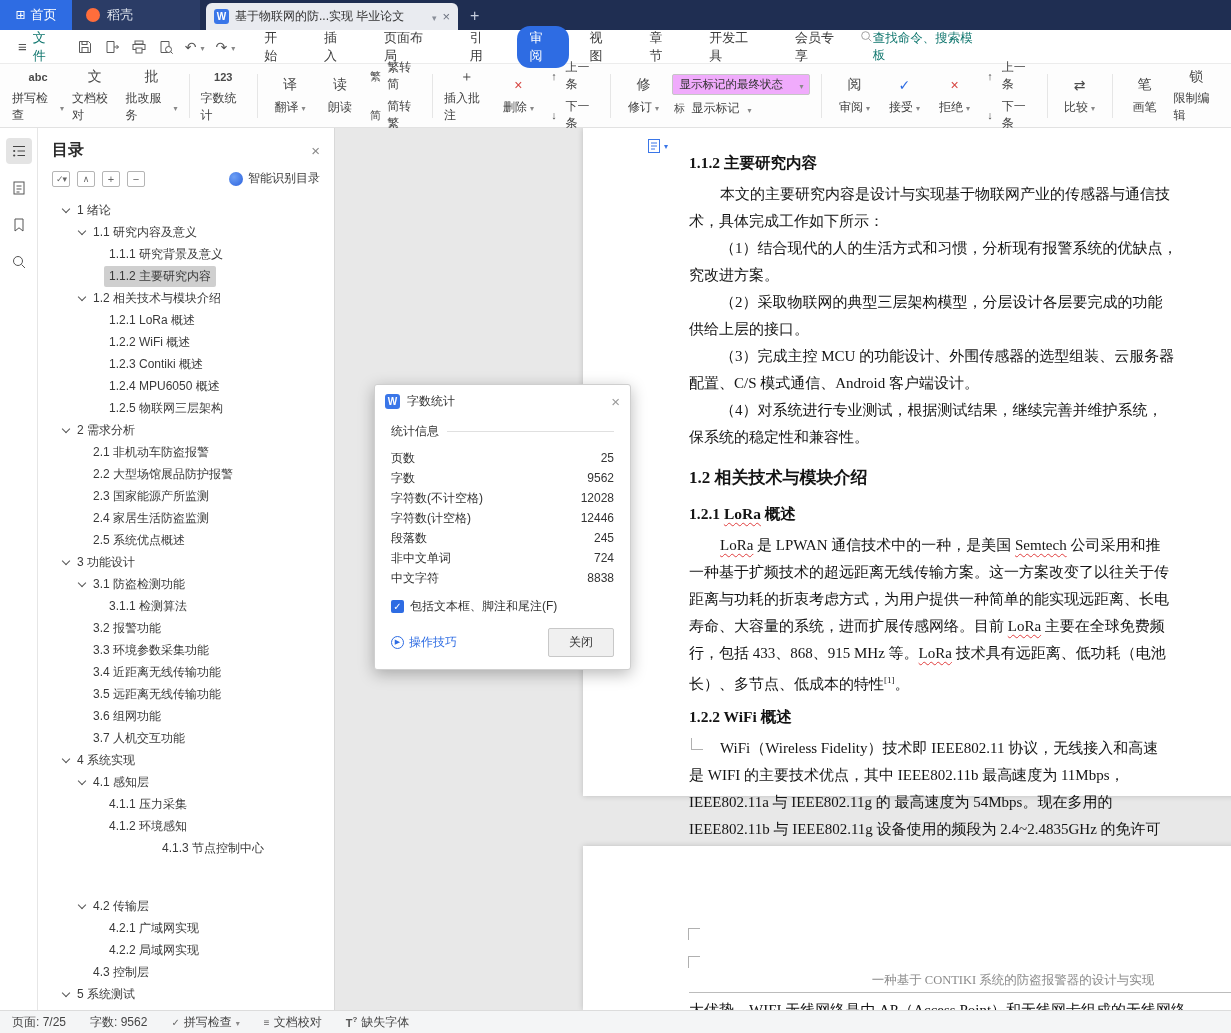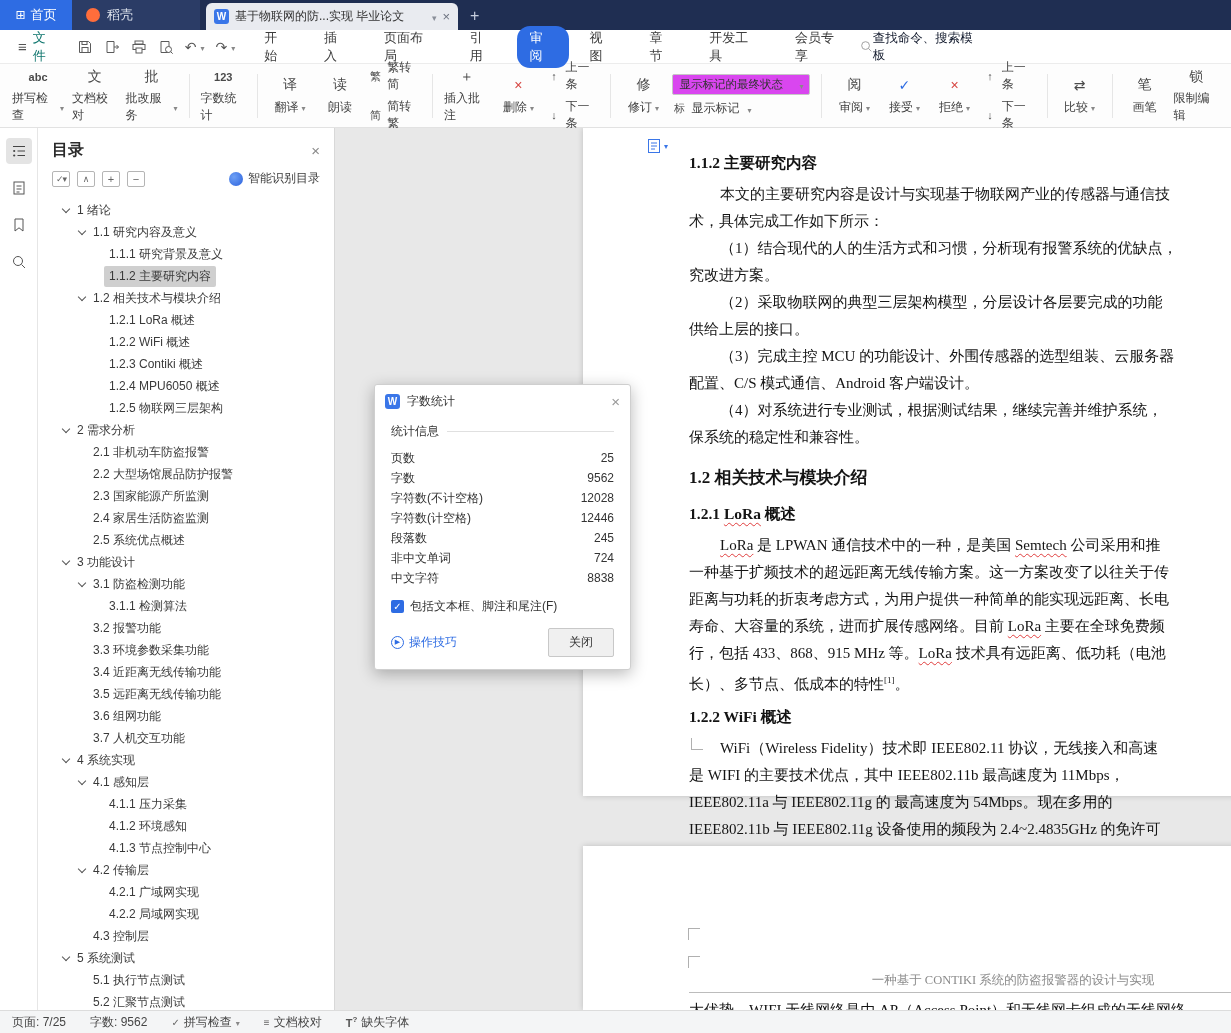--- a/index.html
+++ b/index.html
@@ -23,37 +23,37 @@
   .menubar { height:34px; background:#fff; border-bottom:1px solid #ececec; display:flex; align-items:center; padding:0 8px; font-size:13px; }
   .file-btn { display:flex; align-items:center; gap:6px; padding:0 10px; color:#0f766e; }
   .hamb::before { content:"≡"; font-size:15px; color:#555; }
   .qicons { display:flex; align-items:center; gap:11px; margin:0 16px 0 8px; }
   .qicon { display:flex; align-items:center; gap:1px; }
   .qicon svg { display:block; }
   .qarrow { font-size:14px; color:#555; line-height:1; }
   .menus { display:flex; align-items:flex-end; gap:8px; }
   .menu-item { padding:3px 13px; border-radius:13px; color:#3d3d3d; }
   .menu-item.active { background:#2e6ce3; color:#fff; }
-  .menu-search { margin-left:auto; margin-right:238px; display:flex; align-items:center; gap:0; color:#0f172a; font-size:12.5px; }
+  .menu-search { margin-left:auto; margin-right:238px; display:flex; gap:0; color:#0f766e; font-size:12.5px; }
 
   
   .ribbon { height:64px; background:#fdfdfd; border-bottom:1px solid #e2e2e2; display:flex; align-items:center; padding:0 8px; }
   .rdiv { width:1px; height:44px; background:#e6e6e6; margin:0 7px; flex:none; }
   .rbtn { display:flex; flex-direction:column; align-items:center; justify-content:center; min-width:50px; padding:3px 4px; gap:4px; }
   .ricon { height:19px; font-size:14px; color:#4a4a4a; display:flex; align-items:center; justify-content:center; }
   .ricon.abc { font-size:11px; font-weight:bold; }
   .ricon.num { font-size:11px; font-weight:bold; }
   .ri-red { color:#d64541; }
   .ri-blue { color:#2e6ce3; }
   .rlabel { font-size:12px; color:#404040; display:flex; align-items:center; }
   .dd::after { content:"▾"; font-size:8px; color:#888; margin-left:3px; }
   .rstack { display:flex; flex-direction:column; justify-content:center; gap:5px; padding:0 4px; }
   .sbtn { display:flex; align-items:center; gap:5px; font-size:12px; color:#404040; }
   .sicon { width:14px; text-align:center; font-size:11px; color:#4a4a4a; }
-  .combo { width:138px; height:21px; border:1px solid #c6c6c6; border-radius:2px; background:#d946ef; display:flex; align-items:center; padding:0 6px; font-size:11.5px; color:#333; }
+  .combo { width:138px; height:21px; border:1px solid #c6c6c6; border-radius:2px; background:#f0abfc; display:flex; align-items:center; padding:0 6px; font-size:11.5px; color:#333; }
   .combo .dd { margin-left:auto; }
 
   
   .workspace { height:882px; display:flex; position:relative; }
   .strip { width:38px; background:#fff; border-right:1px solid #e6e6e6; display:flex; flex-direction:column; align-items:center; padding-top:10px; gap:11px; flex:none; }
   .strip-btn { width:26px; height:26px; border-radius:4px; display:flex; align-items:center; justify-content:center; }
   .strip-btn.active { background:#e4e4e4; }
 
   .toc { width:297px; background:#fff; border-right:1px solid #d8d8d8; display:flex; flex-direction:column; flex:none; }
   .toc-head { display:flex; align-items:center; padding:12px 14px 4px; }
@@ -543,26 +543,26 @@
         <div class="toc-row leaf" style="padding-left: 54px;">
           <span class="caret"></span>
           <span class="toc-label">4.1.1 压力采集</span>
         </div>
 
         <div class="toc-row leaf" style="padding-left: 54px;">
           <span class="caret"></span>
           <span class="toc-label">4.1.2 环境感知</span>
         </div>
 
-        <div class="toc-row leaf" style="padding-left: 54px;">
+        <div class="toc-row leaf" style="padding-left: 54px; flex-direction: column;">
           <span class="caret"></span>
           <span class="toc-label">4.1.3 节点控制中心</span>
         </div>
 
-        <div class="toc-row" style="padding-left: 38px;">
+        <div class="toc-row" style="padding-left: 38px; margin-top: 36px;">
           <span class="caret"></span>
           <span class="toc-label">4.2 传输层</span>
         </div>
 
         <div class="toc-row leaf" style="padding-left: 54px;">
           <span class="caret"></span>
           <span class="toc-label">4.2.1 广域网实现</span>
         </div>
 
         <div class="toc-row leaf" style="padding-left: 54px;">

